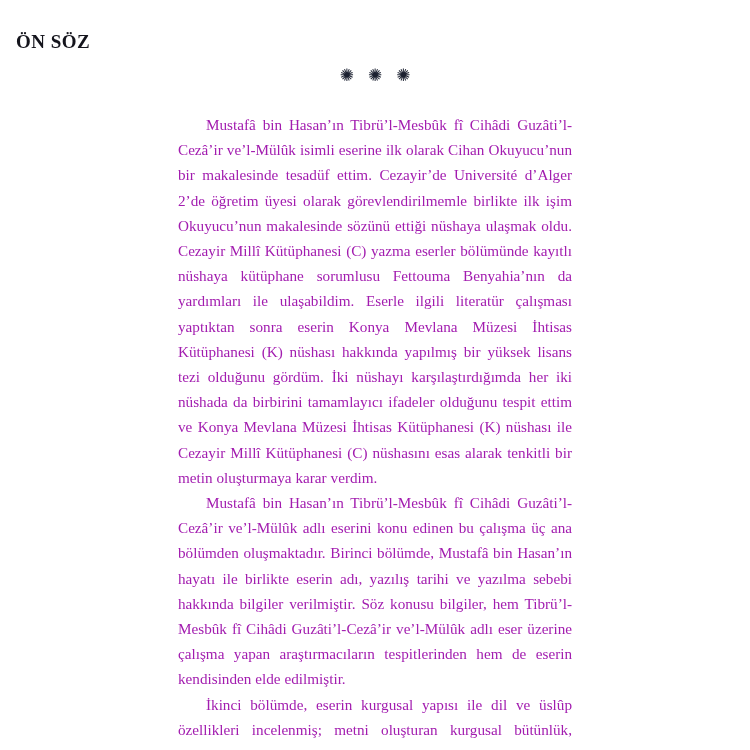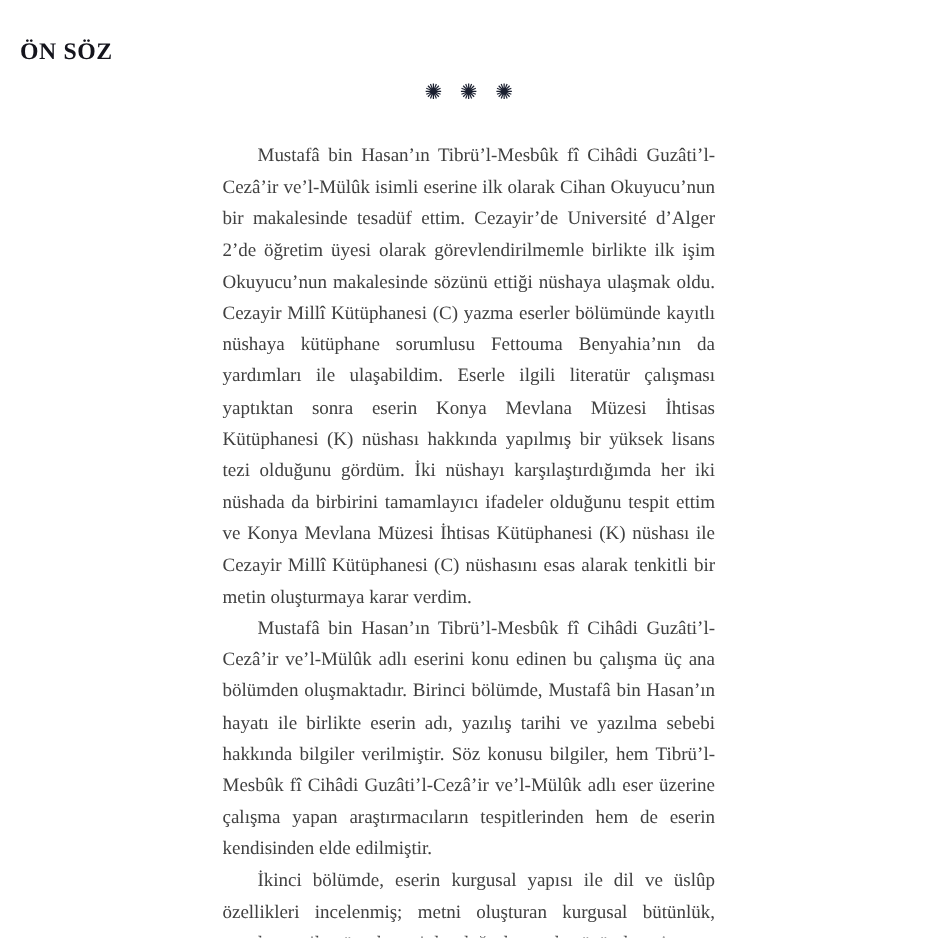--- a/index.html
+++ b/index.html
@@ -64,21 +64,21 @@
     width: 394px;
   }
 
   p.body-par {
     margin: 0;
     text-align: justify;
     text-justify: inter-word;
     text-indent: 28px;
     font-size: 15.2px;
     line-height: 25.2px;
-    color: #404040;
+    color: #a21caf;
     hyphens: none;
     word-spacing: 0.1px;
   }
 
   p.body-par + p.body-par {
     margin-top: 0px;
   }
 </style>
 </head>
 <body>

